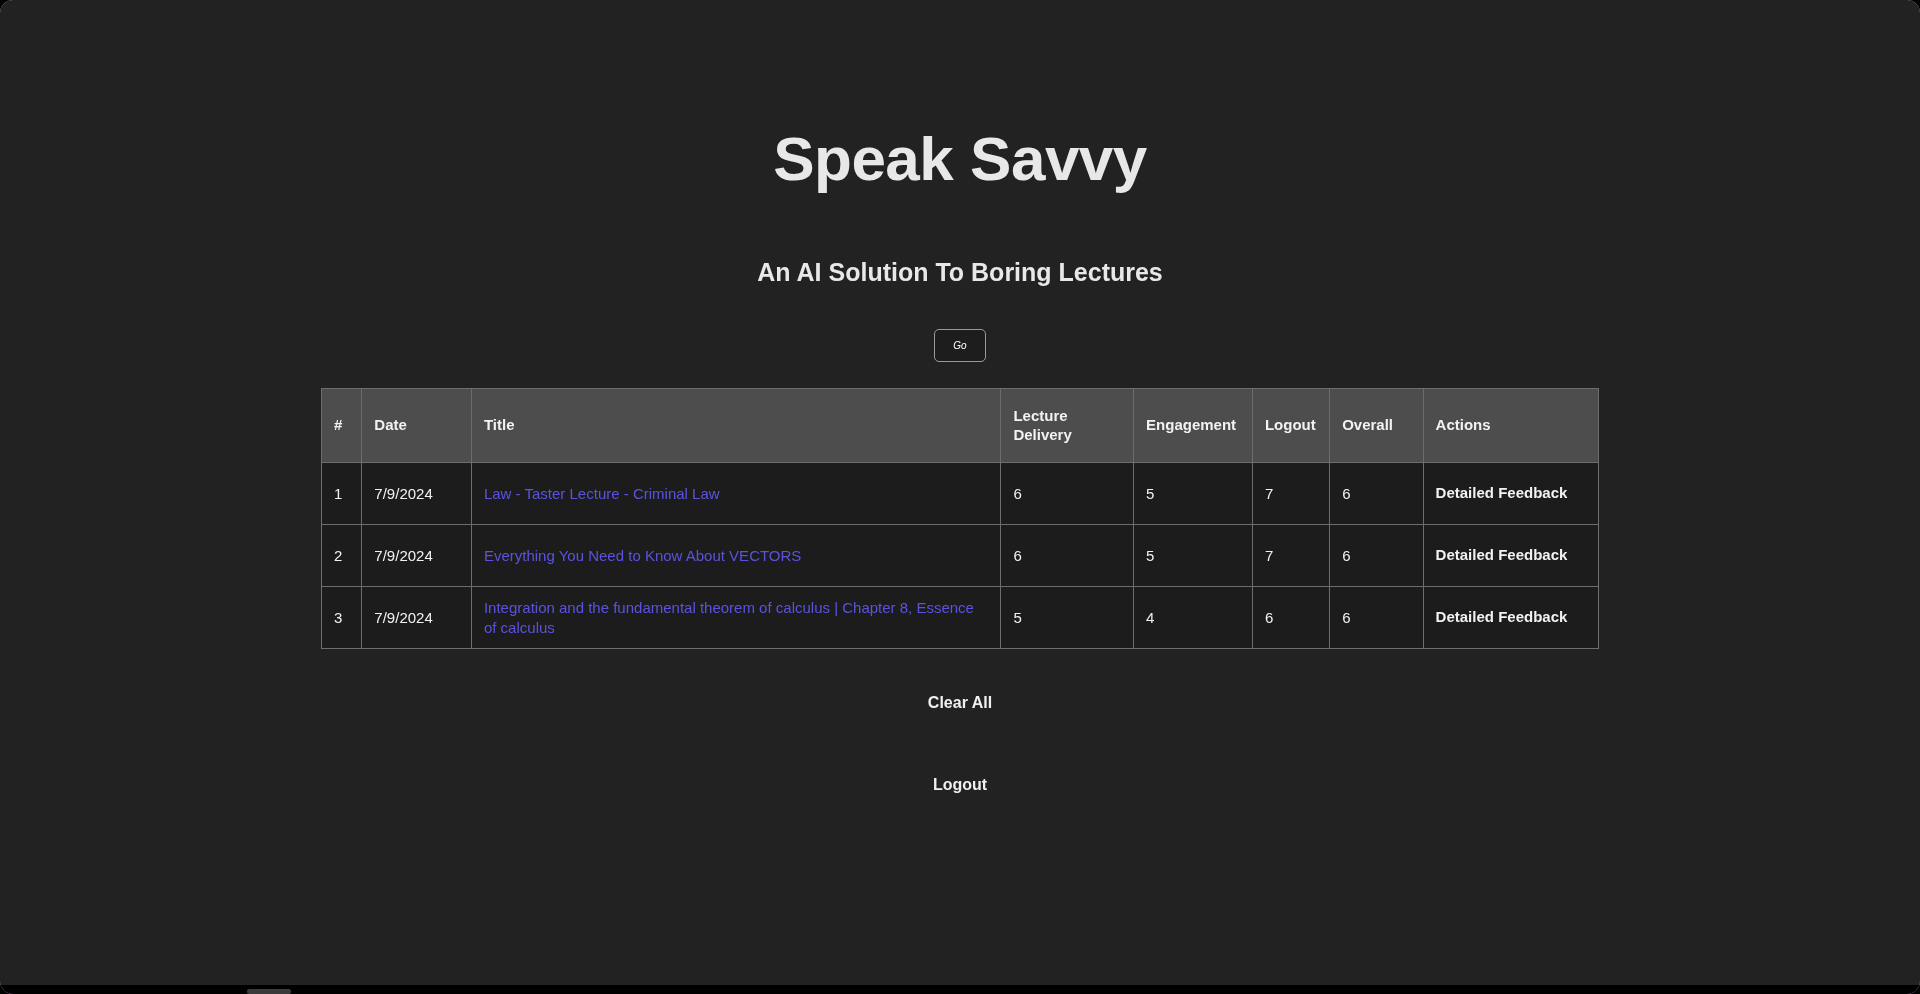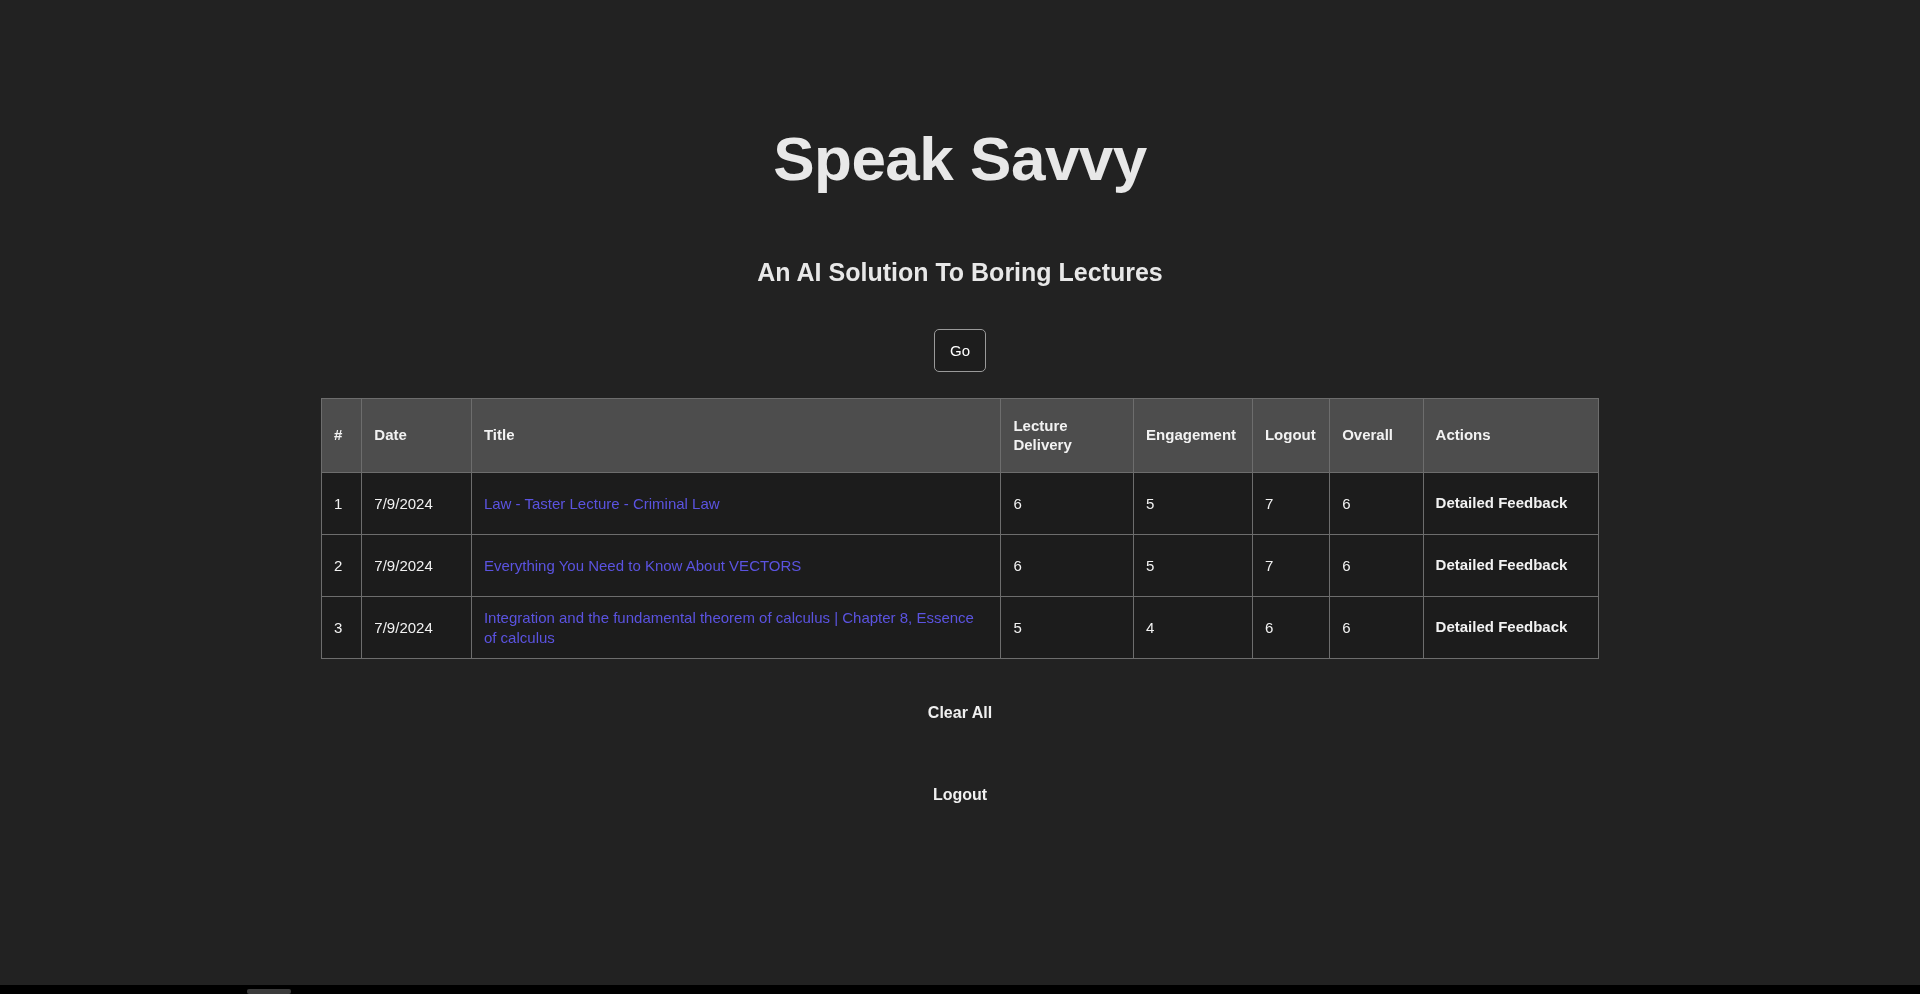--- a/index.html
+++ b/index.html
@@ -10,20 +10,21 @@
     height: 994px;
     background: #000000;
     font-family: "Liberation Sans", sans-serif;
   }
   .page {
     position: relative;
     width: 1920px;
     height: 994px;
     background: #f0abfc;
     overflow: hidden;
+    border-radius: 13px;
   }
   .app-surface {
     position: absolute;
     left: 0;
     top: 0;
     width: 1920px;
     height: 985px;
     background: #222222;
   }
   .content {
@@ -62,28 +63,29 @@
     border: 1px solid #8a8a8a;
     border-radius: 5px;
     color: #f0f0f0;
     font-size: 15px;
     font-family: "Liberation Sans", sans-serif;
     padding: 0 10px;
     outline: none;
   }
   .go-button {
     width: 52px;
-    height: 43px;
+    height: 33px;
     background: #1d1d1d;
     border: 1px solid #9a9a9a;
     border-radius: 5px;
     color: #ffffff;
-    font-size: 15px;
+    font-size: 10px;
     font-family: "Liberation Sans", sans-serif;
     cursor: pointer;
+    font-style: italic;
   }
   .section-title {
     font-size: 24px;
     font-weight: bold;
     color: #e8e8e8;
     margin: 0;
     padding-top: 38px;
     line-height: 1;
   }
   .table-wrap {

